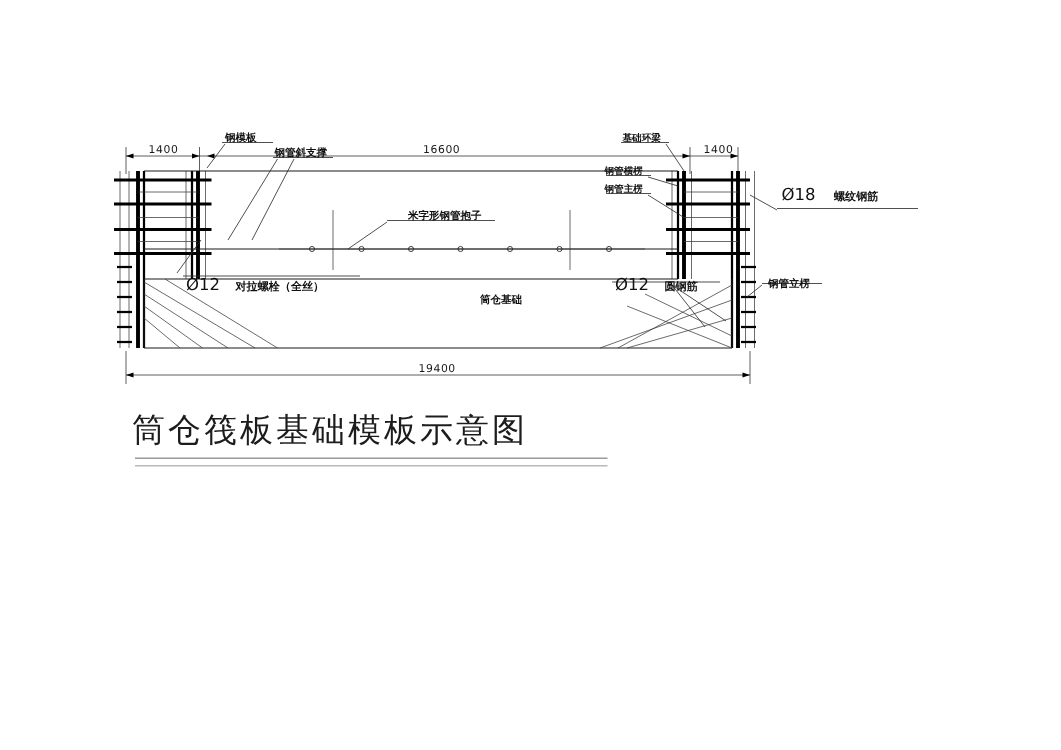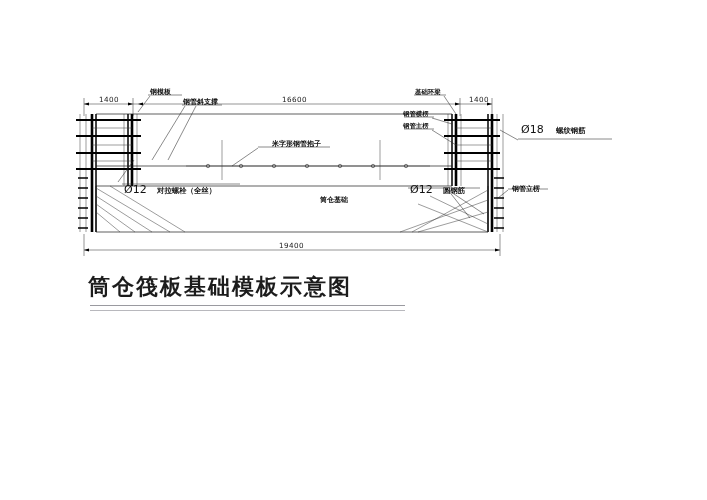--- a/index.html
+++ b/index.html
@@ -66,21 +66,20 @@
   }
   .title-text {
     position: absolute;
     left: 88px;
     top: 272px;
     font-family: "DejaVu Sans", sans-serif;
     font-size: 22px;
     letter-spacing: 2px;
     color: #1c1c1c;
     white-space: nowrap;
-    font-weight: bold;
   }
   .title-rule-1 {
     position: absolute;
     left: 90px;
     top: 305px;
     width: 315px;
     height: 1px;
     background: #9a9aa0;
   }
   .title-rule-2 {

